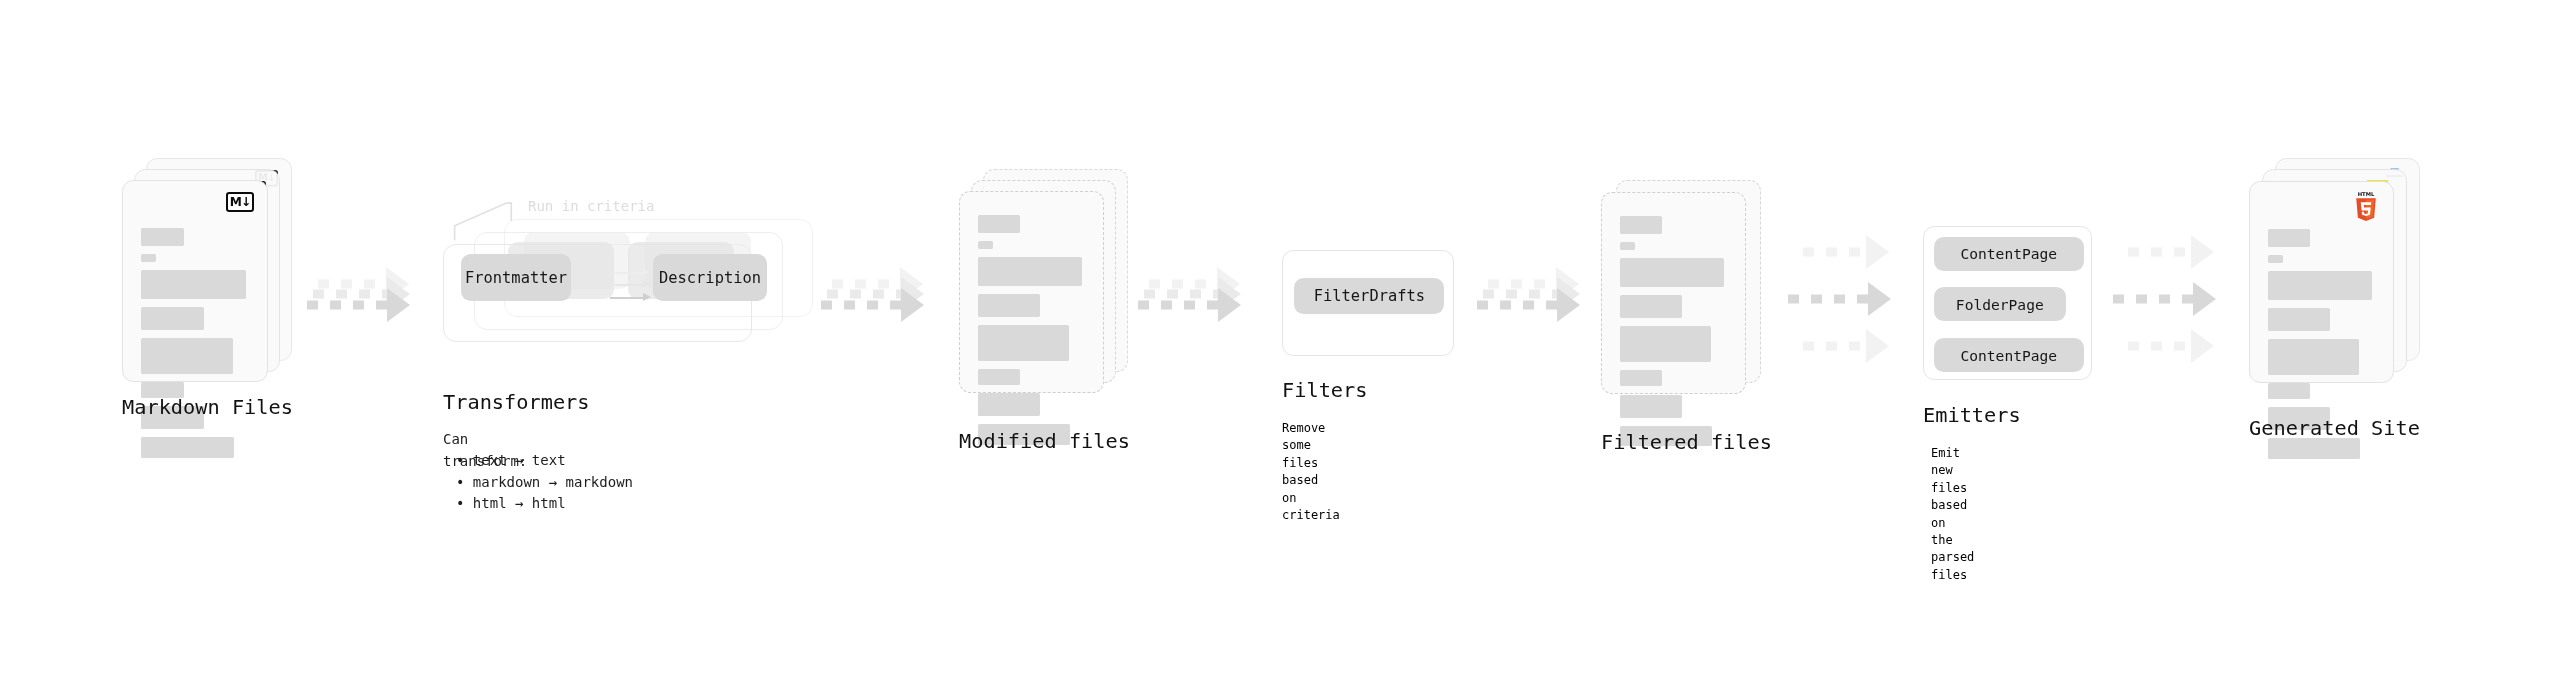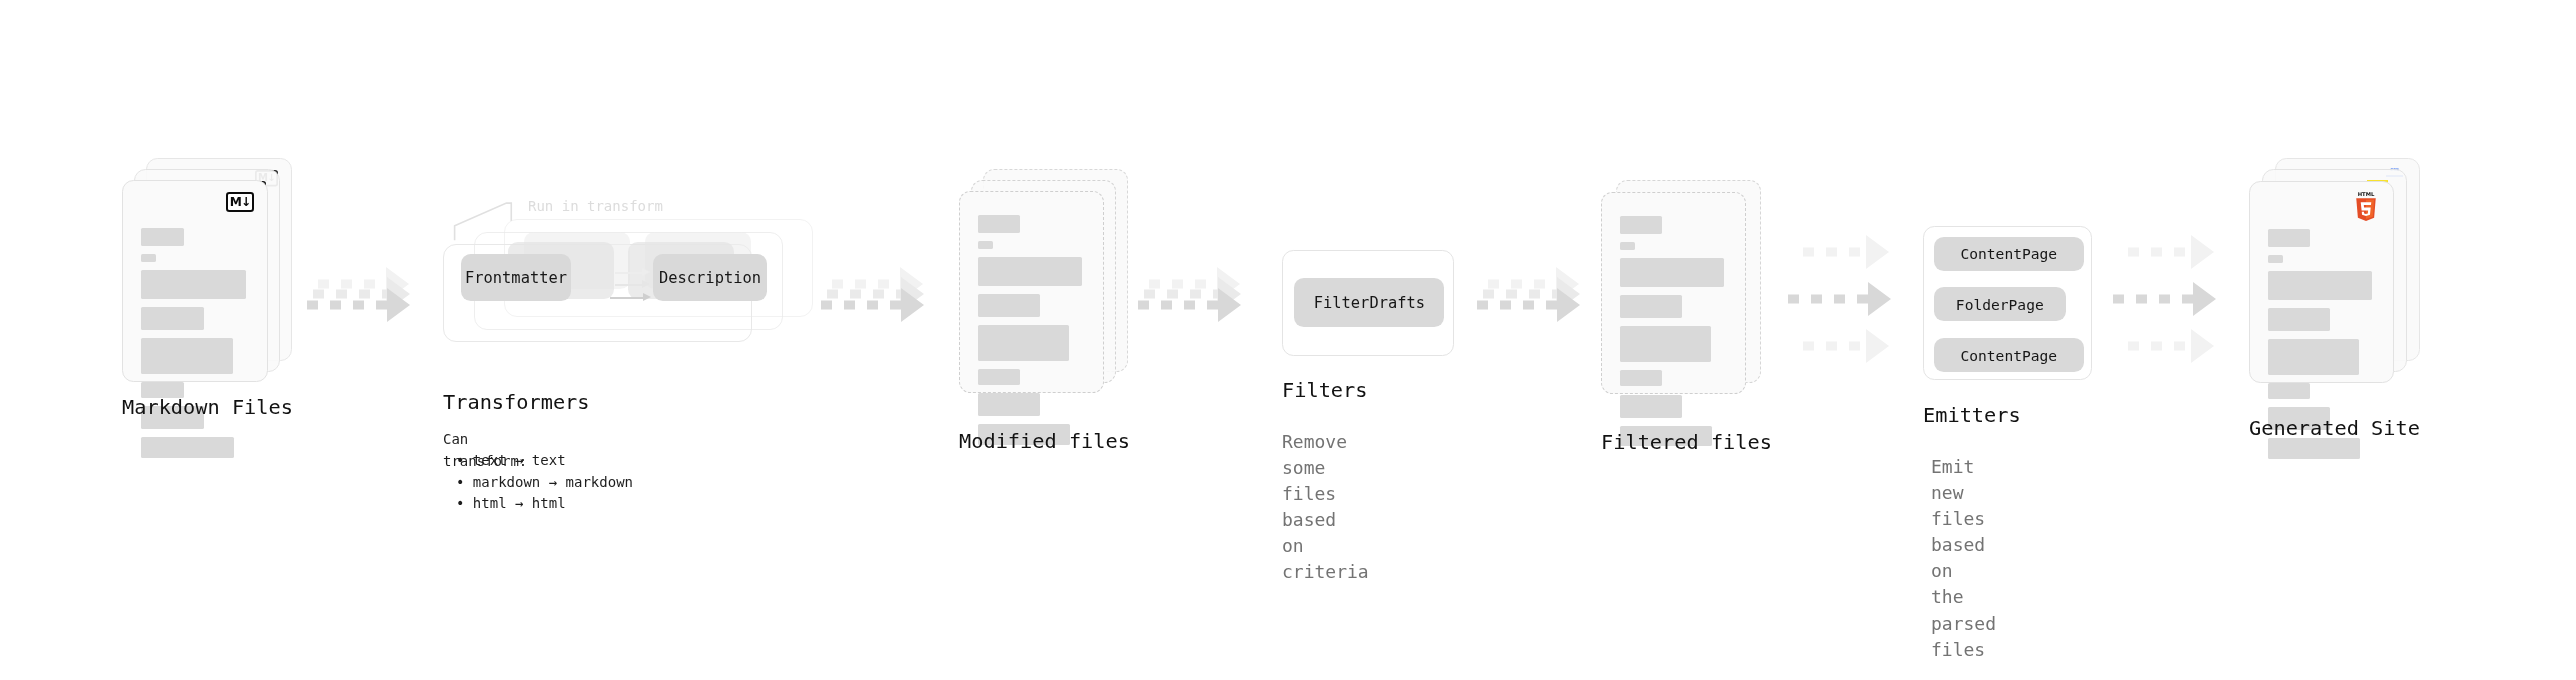--- a/index.html
+++ b/index.html
@@ -97,24 +97,24 @@
   }
 
   
   .caption-title {
     font-size: 20.3px;
     color: #121212;
     letter-spacing: 0px;
     white-space: nowrap;
   }
   .caption-sub {
-    font-size: 18px;
-    color: #737373;
+    font-size: 12px;
+    color: #000000;
     line-height: 1.45;
-    margin-top: 25px;
+    margin-top: 16px;
     white-space: pre-line;
   }
 
   
   .arrow { position: absolute; height: 32.5px; }
   .arrow .dashline {
     position: absolute;
     left: 0;
     top: 50%;
     transform: translateY(-50%);
@@ -245,21 +245,21 @@
       <div class="dashline" style="width:81px;"></div>
         <div class="head" style="left:80px;"></div>
     </div>
   </div>
 
   <div class="node" style="left:443px; top:195px;">
 
     <svg width="89" height="45" style="position:absolute; left:9.8px; top:3.3px;" viewBox="0 0 110 55">
       <path d="M2 52 L2 34 L66 6 L72 6 L72 28" fill="none" stroke="#e0e0e0" stroke-width="2"></path>
     </svg>
-    <div class="parallel-label" style="left:85px; top:3.3px;">Run in transform</div>
+    <div class="parallel-label" style="left:85px; top:3.3px;">Run in criteria</div>
 
     <div class="tf-layer" style="left:61px; top:24.4px; width:309px; height:98px; opacity:0.55;"></div>
     <div class="tf-layer" style="left:31px; top:37px; width:309px; height:98px; opacity:0.75;"></div>
     <div class="tf-layer" style="left:0px; top:49px; width:309px; height:98px;"></div>
 
     <div class="pill ghost2" style="left:81px; top:37px; width:106px; height:57px;"></div>
     <div class="pill ghost2" style="left:202px; top:37px; width:106px; height:57px;"></div>
     <div class="pill ghost1" style="left:65px; top:47px; width:106px; height:57px;"></div>
     <div class="pill ghost1" style="left:185px; top:47px; width:106px; height:57px;"></div>
 
@@ -337,21 +337,21 @@
         <div class="head" style="left:74px;"></div>
     </div>
     <div class="arrow a-strong" style="left:0px; top:20.3px; width:102px;">
       <div class="dashline" style="width:81px;"></div>
         <div class="head" style="left:80px;"></div>
     </div>
   </div>
 
   <div class="node" style="left:1282px; top:250px;">
     <div class="boxed" style="left:0px; top:0px; width:172px; height:106px;">
-      <div class="pill" style="left:11.4px; top:27px; width:150px; height:49px;">
+      <div class="pill" style="left:11.4px; top:27px; width:150px; height:36px;">
         <span>FilterDrafts</span>
       </div>
     </div>
     <div class="caption-title" style="position:absolute; left:0px; top:128px;">Filters</div>
     <div class="caption-sub" style="position:absolute; left:0px; top:154px;">Remove some files based
 on criteria</div>
   </div>
 
   <div class="node" style="left:1477px; top:268px; width:106px; height:73px;">
     <div class="arrow a-faint" style="left:11.4px; top:0px; width:91px;">

